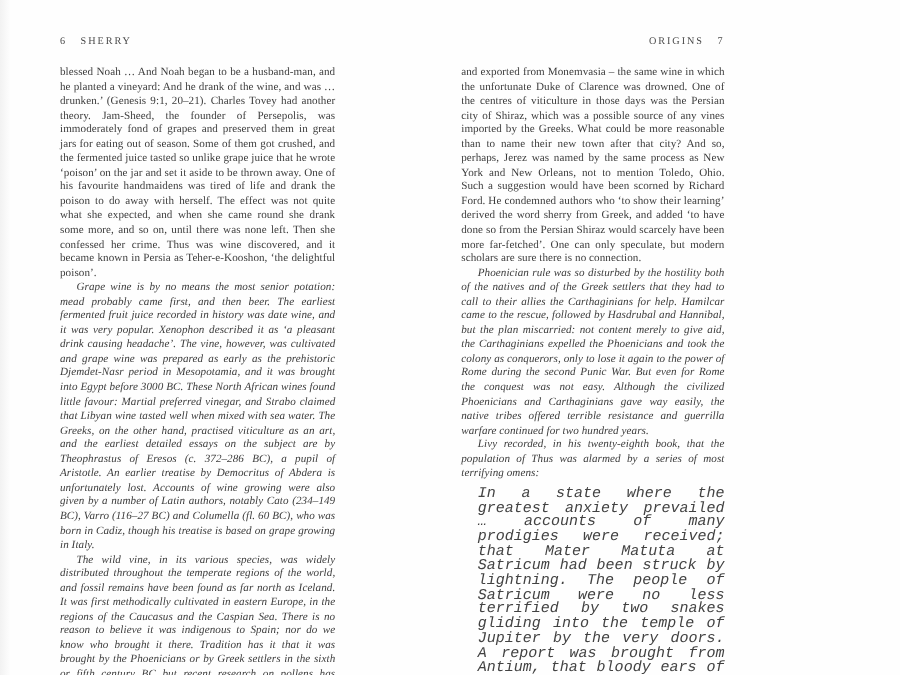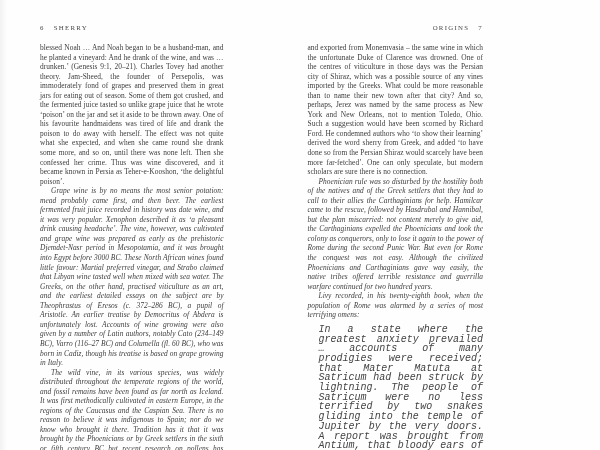--- a/index.html
+++ b/index.html
@@ -80,18 +80,18 @@
 
   <div class="page">
     <div class="page-inner-right">
       <div class="running-head right">
         <span>ORIGINS</span>
         <span class="gap"></span>
         <span>7</span>
       </div>
       <p class="body-par">and exported from Monemvasia – the same wine in which the unfortunate Duke of Clarence was drowned. One of the centres of viticulture in those days was the Persian city of Shiraz, which was a possible source of any vines imported by the Greeks. What could be more reasonable than to name their new town after that city? And so, perhaps, Jerez was named by the same process as New York and New Orleans, not to mention Toledo, Ohio. Such a suggestion would have been scorned by Richard Ford. He condemned authors who ‘to show their learning’ derived the word sherry from Greek, and added ‘to have done so from the Persian Shiraz would scarcely have been more far-fetched’. One can only speculate, but modern scholars are sure there is no connection.</p>
       <p class="body-par indent">Phoenician rule was so disturbed by the hostility both of the natives and of the Greek settlers that they had to call to their allies the Carthaginians for help. Hamilcar came to the rescue, followed by Hasdrubal and Hannibal, but the plan miscarried: not content merely to give aid, the Carthaginians expelled the Phoenicians and took the colony as conquerors, only to lose it again to the power of Rome during the second Punic War. But even for Rome the conquest was not easy. Although the civilized Phoenicians and Carthaginians gave way easily, the native tribes offered terrible resistance and guerrilla warfare continued for two hundred years.</p>
-      <p class="body-par indent">Livy recorded, in his twenty-eighth book, when the population of Rome was alarmed by a series of most terrifying omens:</p>
+      <p class="body-par indent">Livy recorded, in his twenty-eighth book, that the population of Thus was alarmed by a series of most terrifying omens:</p>
       <blockquote class="omens">In a state where the greatest anxiety prevailed … accounts of many prodigies were received; that Mater Matuta at Satricum had been struck by lightning. The people of Satricum were no less terrified by two snakes gliding into the temple of Jupiter by the very doors. A report was brought from Antium, that bloody ears of corn had been seen by the reapers. At Caere a pig with two heads had been littered, and a lamb yeaned which was both male and female. Intelligence was brought that two suns had been seen at Alba, and that light had suddenly appeared during the night at Fregellae. An ox was reported to have spoken in the Roman territory. A copious perspiration was said to have exuded from the altar of Neptune, in the Flaminian circus; and the temples of Ceres, Safety, and Quirinius were said to have been struck by lightning … the extinction of the fire in the temple of Vesta struck more terror upon the minds of men than all the prodigies which were reported from abroad, or seen at home; and the vestal, who had the guarding of it for that night, was scourged by the command of Publicius Licinius the pontiff.</blockquote>
     </div>
   </div>
 
 </div>
 
 </body></html>

